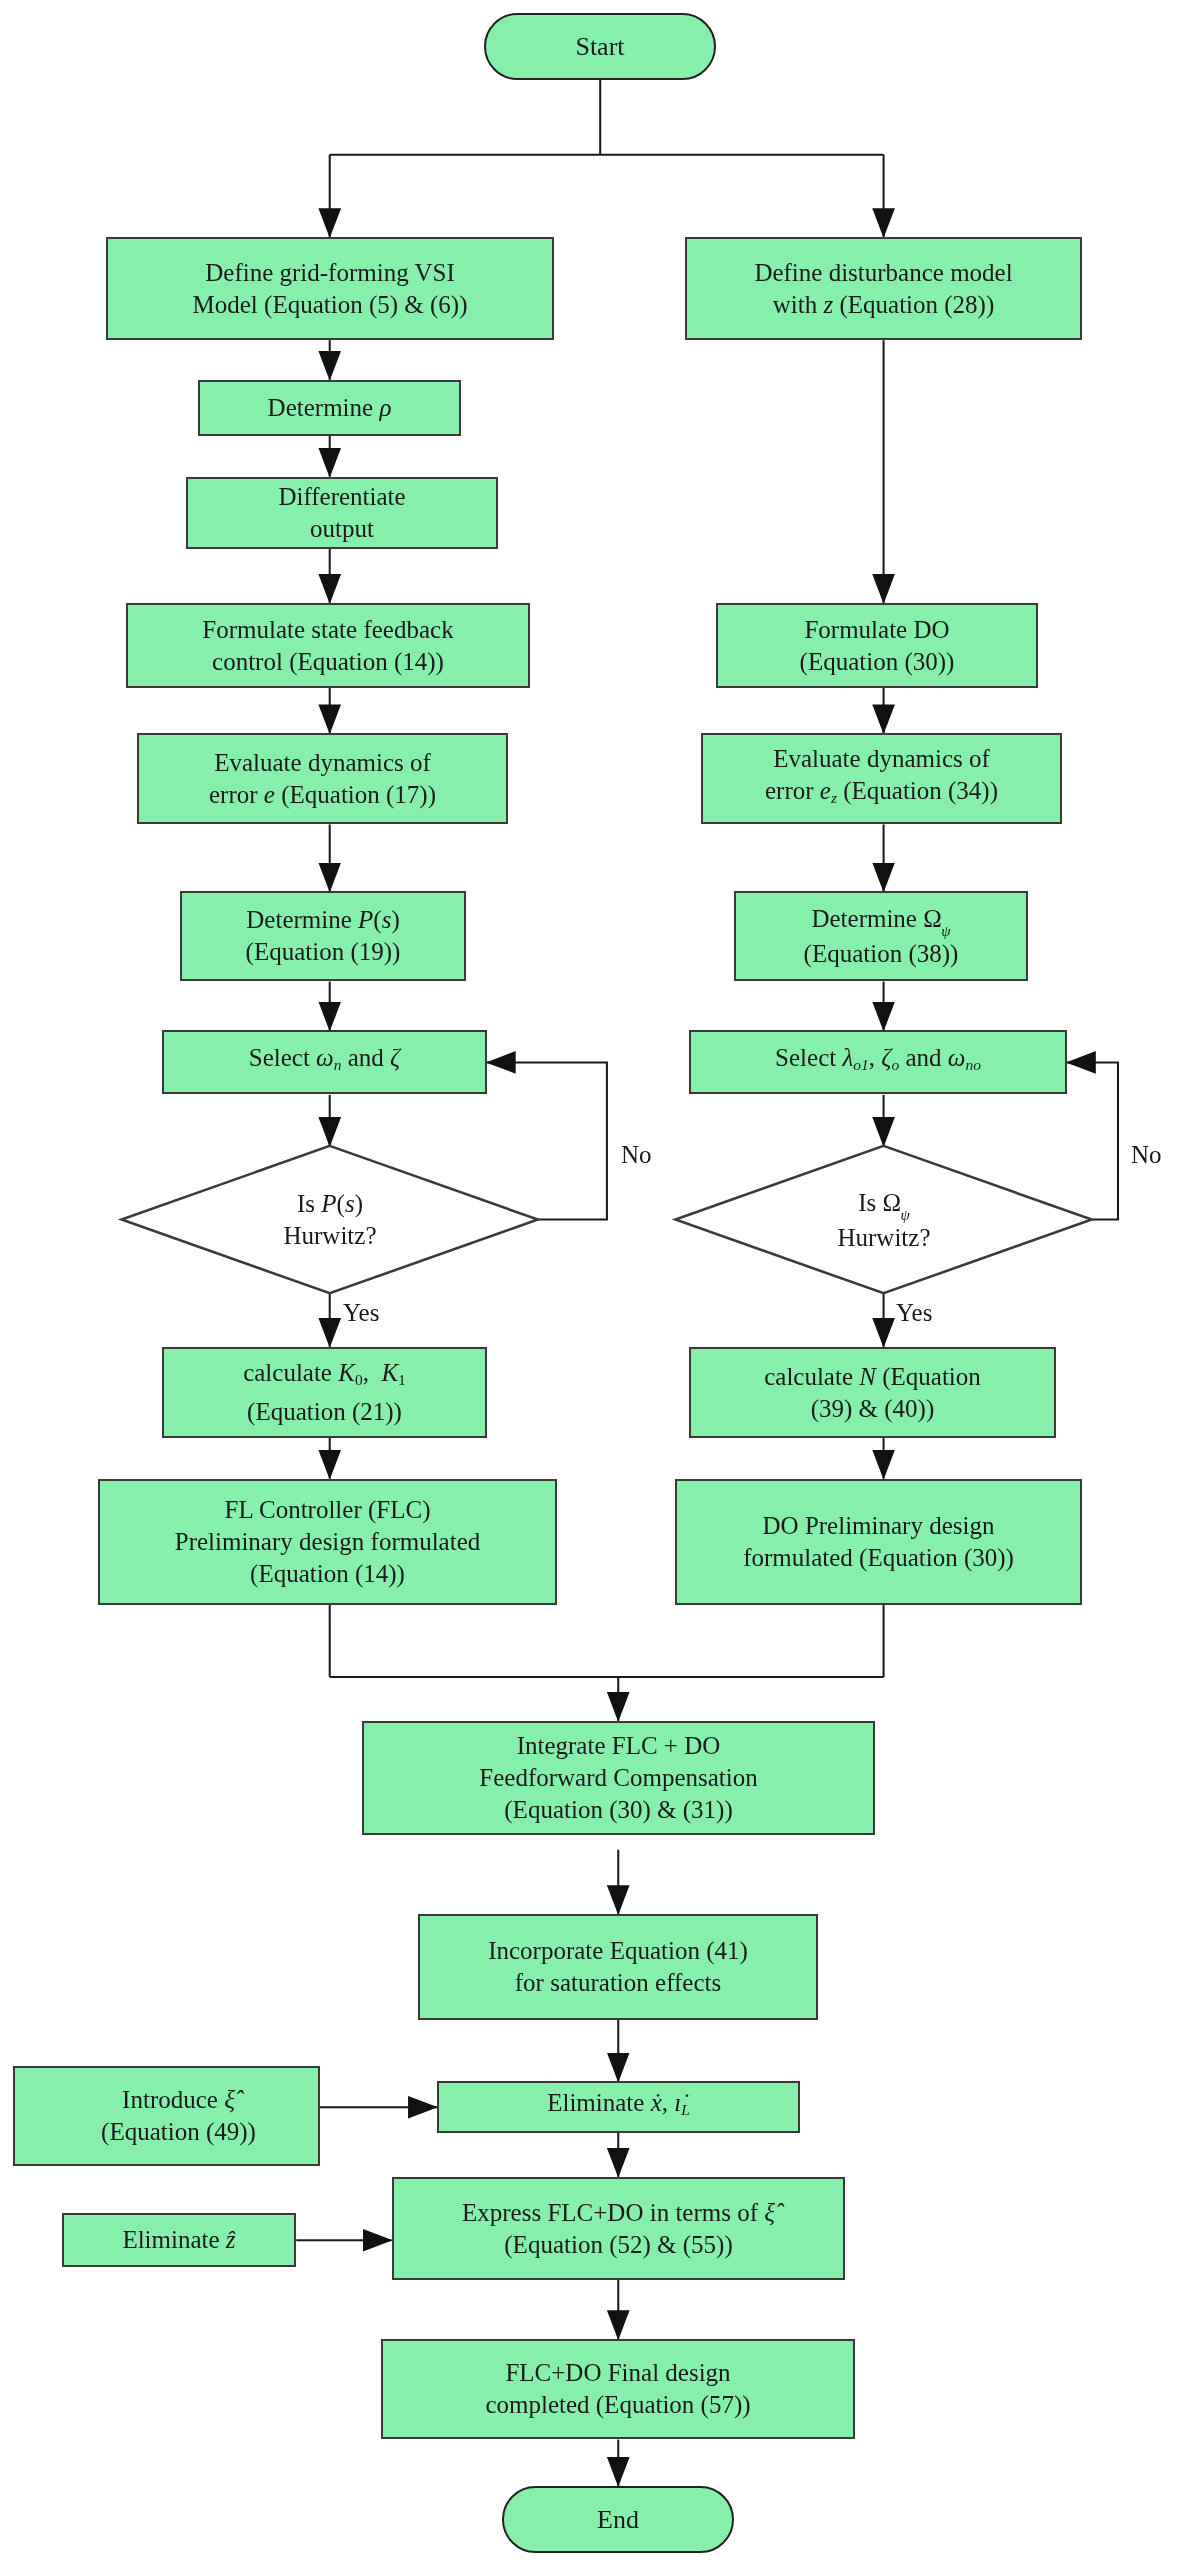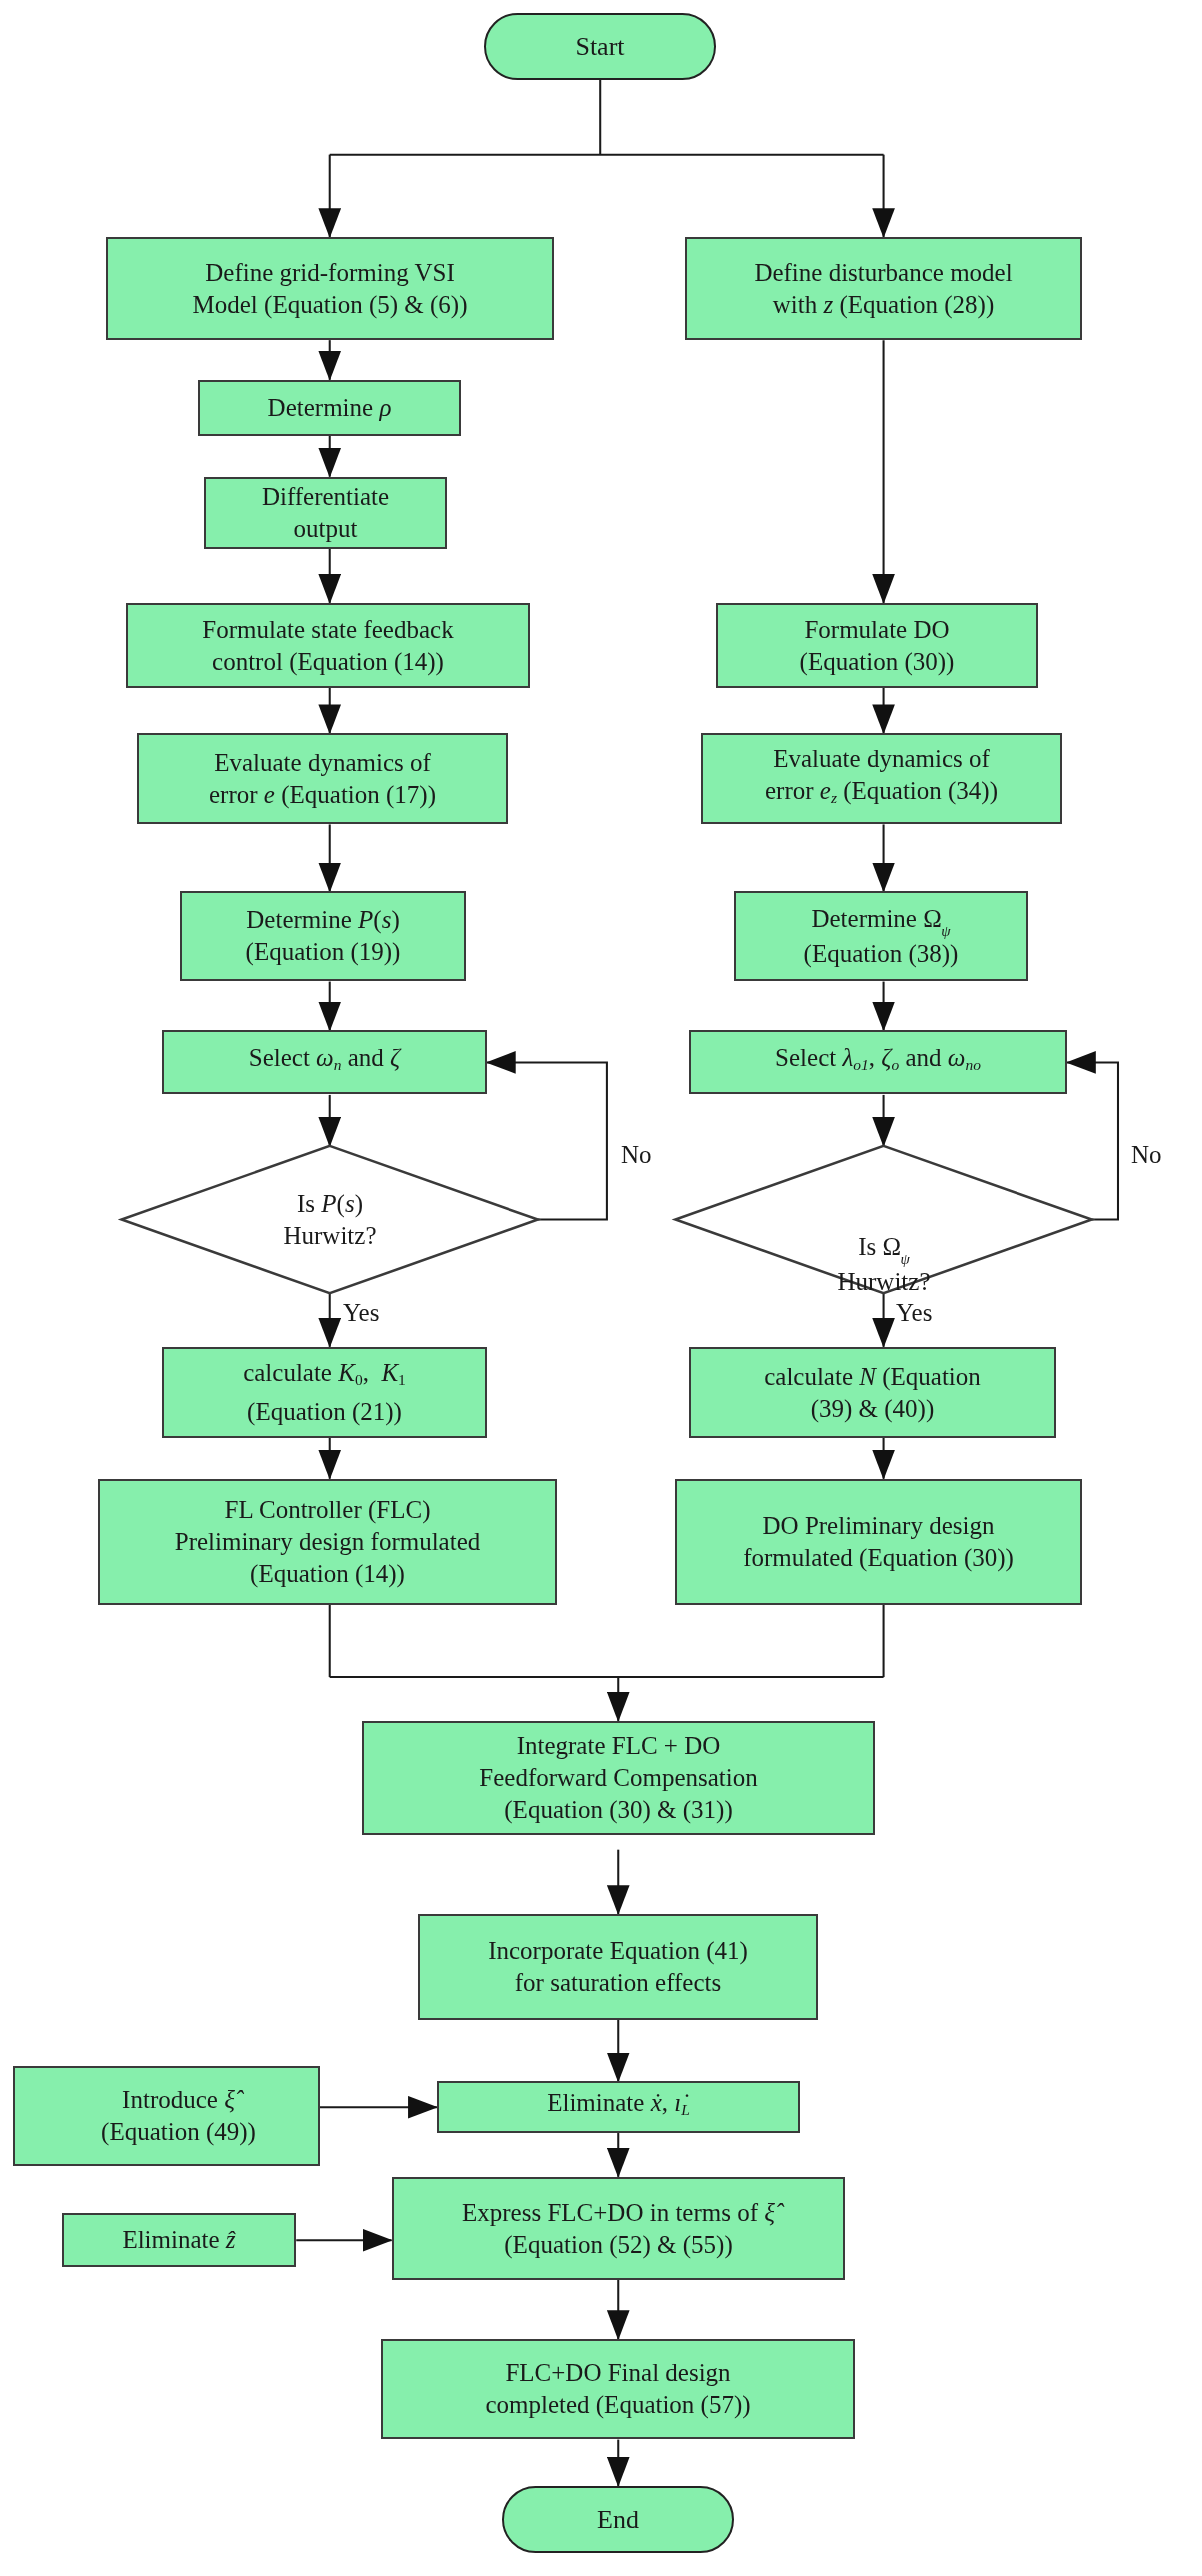--- a/index.html
+++ b/index.html
@@ -89,21 +89,21 @@
     <div class="line">End</div>
   </div>
 
   <div class="node" style="left:106px;top:237px;width:448px;height:103px;">
       <div class="line"><span class="seg">Define grid-forming VSI</span></div>
       <div class="line"><span class="seg">Model (Equation (5) &amp; (6))</span></div>
     </div>
   <div class="node" style="left:198px;top:380px;width:263px;height:56px;">
       <div class="line"><span class="seg">Determine </span><span class="seg seg-i">ρ</span></div>
     </div>
-  <div class="node" style="left:204px;top:477px;width:243px;height:72px;">
+  <div class="node" style="left:186px;top:477px;width:312px;height:72px;">
       <div class="line"><span class="seg">Differentiate</span></div>
       <div class="line"><span class="seg">output</span></div>
     </div>
   <div class="node" style="left:126px;top:603px;width:404px;height:85px;">
       <div class="line"><span class="seg">Formulate state feedback</span></div>
       <div class="line"><span class="seg">control (Equation (14))</span></div>
     </div>
   <div class="node" style="left:137px;top:733px;width:371px;height:91px;">
       <div class="line"><span class="seg">Evaluate dynamics of</span></div>
       <div class="line"><span class="seg">error </span><span class="seg seg-i">e</span><span class="seg"> (Equation (17))</span></div>
@@ -150,21 +150,21 @@
     </div>
   <div class="node" style="left:675px;top:1479px;width:407px;height:126px;">
       <div class="line"><span class="seg">DO Preliminary design</span></div>
       <div class="line"><span class="seg">formulated (Equation (30))</span></div>
     </div>
 
   <div class="diamond-label" style="left:201px;top:1187px;width:258px;height:66px;">
       <div class="line"><span class="seg">Is </span><span class="seg seg-i">P</span><span class="seg">(</span><span class="seg seg-i">s</span><span class="seg">)</span></div>
       <div class="line"><span class="seg">Hurwitz?</span></div>
     </div>
-  <div class="diamond-label" style="left:755px;top:1187px;width:258px;height:66px;margin-top:44px;">
+  <div class="diamond-label" style="left:755px;top:1187px;width:258px;height:66px;">
       <div class="line"><span class="seg">Is Ω</span><span class="seg seg-drop">ψ</span></div>
       <div class="line"><span class="seg">Hurwitz?</span></div>
     </div>
 
   <div class="node" style="left:362px;top:1721px;width:513px;height:114px;">
       <div class="line"><span class="seg">Integrate FLC + DO</span></div>
       <div class="line"><span class="seg">Feedforward Compensation</span></div>
       <div class="line"><span class="seg">(Equation (30) &amp; (31))</span></div>
     </div>
   <div class="node" style="left:418px;top:1914px;width:400px;height:106px;">

